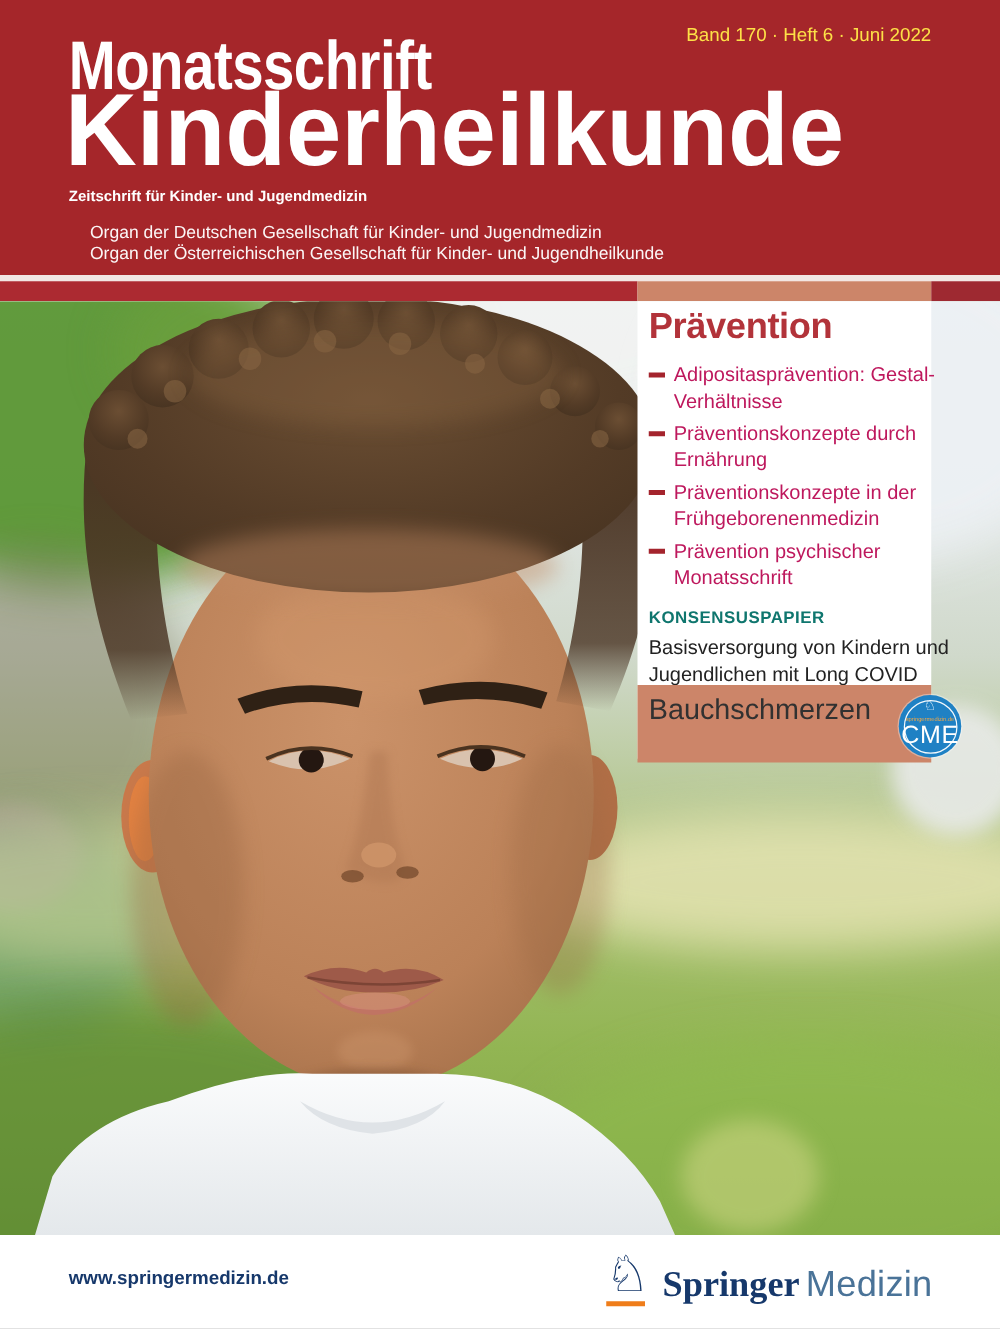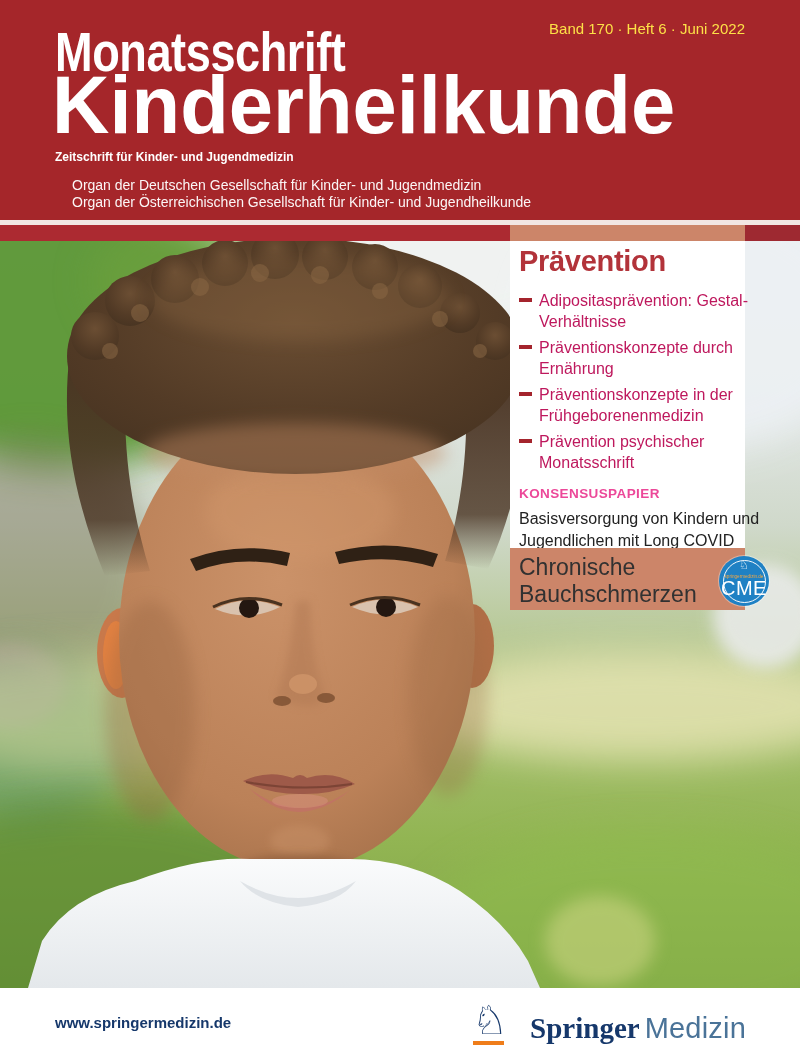--- a/index.html
+++ b/index.html
@@ -34,21 +34,21 @@
   
   .sidebar{
     position:absolute;left:510px;top:241px;width:235px;height:366px;background:#ffffff;
     padding:4px 6px 0 9px;z-index:3;
   }
   .section-title{margin:0 0 12px 0;font-size:29px;font-weight:bold;color:#B2333A;letter-spacing:-0.3px;}
   .toc-item{display:flex;gap:7px;margin-bottom:5px;}
   .toc-dash{flex:0 0 13px;width:13px;height:3.5px;background:#A4242D;margin-top:8px;}
   .toc-lines{font-size:16px;line-height:21px;color:#be185d;}
   .toc-lines span{display:block;white-space:nowrap;}
-  .consensus-label{margin-top:13px;font-size:13.5px;font-weight:bold;letter-spacing:0.4px;color:#ec4899;}
+  .consensus-label{margin-top:13px;font-size:13.5px;font-weight:bold;letter-spacing:0.4px;color:#0f766e;}
   .consensus-text{margin-top:7px;font-size:16px;line-height:22px;color:#222222;}
   .consensus-text span{display:block;white-space:nowrap;}
   
   .banner{
     position:absolute;left:510px;top:548px;width:235px;height:62px;background:#CC8569;
     padding:6px 0 0 9px;z-index:3;
   }
   .banner-line{display:block;font-size:23px;line-height:27px;color:#313131;white-space:nowrap;}
   
   .cme-badge{
@@ -59,21 +59,21 @@
   .cme-ring{position:absolute;left:3.5px;top:3.5px;right:3.5px;bottom:3.5px;border:1.2px solid rgba(255,255,255,0.95);border-radius:50%;}
   .cme-knight{position:absolute;left:0;right:0;top:4px;font-size:11px;line-height:11px;color:#ffffff;}
   .cme-site{position:absolute;left:0;right:0;top:17px;font-size:5px;line-height:6px;color:#F5A843;transform:scale(0.92);}
   .cme-label{position:absolute;left:0;right:0;top:23px;font-size:20px;line-height:18px;color:#ffffff;letter-spacing:0.5px;}
   
   .footer{position:absolute;left:0;top:988px;width:800px;height:75px;background:#ffffff;}
   .site-url{position:absolute;left:55px;top:26px;font-size:15px;font-weight:bold;color:#16386B;text-decoration:none;}
   .publisher-logo{position:absolute;right:54px;top:12px;display:flex;align-items:flex-end;cursor:pointer;}
   .logo-knight{position:relative;width:36px;height:44px;color:#16386B;font-size:40px;line-height:40px;}
   .logo-knight-bar{position:absolute;left:1px;bottom:-1px;width:31px;height:4.5px;background:#EF7D1A;}
-  .logo-springer{font-family:"Liberation Serif", serif;font-weight:bold;font-size:29px;color:#16386B;margin-left:22px;line-height:32px;}
+  .logo-springer{font-family:"Liberation Serif", serif;font-weight:bold;font-size:29px;color:#16386B;margin-left:10px;line-height:32px;}
   .logo-medizin{font-size:29px;color:#4A7398;margin-left:5px;line-height:32px;letter-spacing:0.2px;}
 </style>
 </head>
 <body>
 
 <div class="cover">
 
   <div class="masthead">
     <div class="issue-info">Band 170 · Heft 6 · Juni 2022</div>
     <div class="title-line1">Monatsschrift</div>
@@ -255,21 +255,20 @@
     </div>
 
     <div class="consensus-label">KONSENSUSPAPIER</div>
     <div class="consensus-text">
       <span>Basisversorgung von Kindern und</span>
       <span>Jugendlichen mit Long COVID</span>
     </div>
   </div>
 
   <div class="banner">
-    <span class="banner-line">Chronische</span>
     <span class="banner-line">Bauchschmerzen</span>
   </div>
 
   <div class="cme-badge">
     <div class="cme-ring"></div>
     <div class="cme-knight">♘</div>
     <div class="cme-site">springermedizin.de</div>
     <div class="cme-label">CME</div>
   </div>
 

